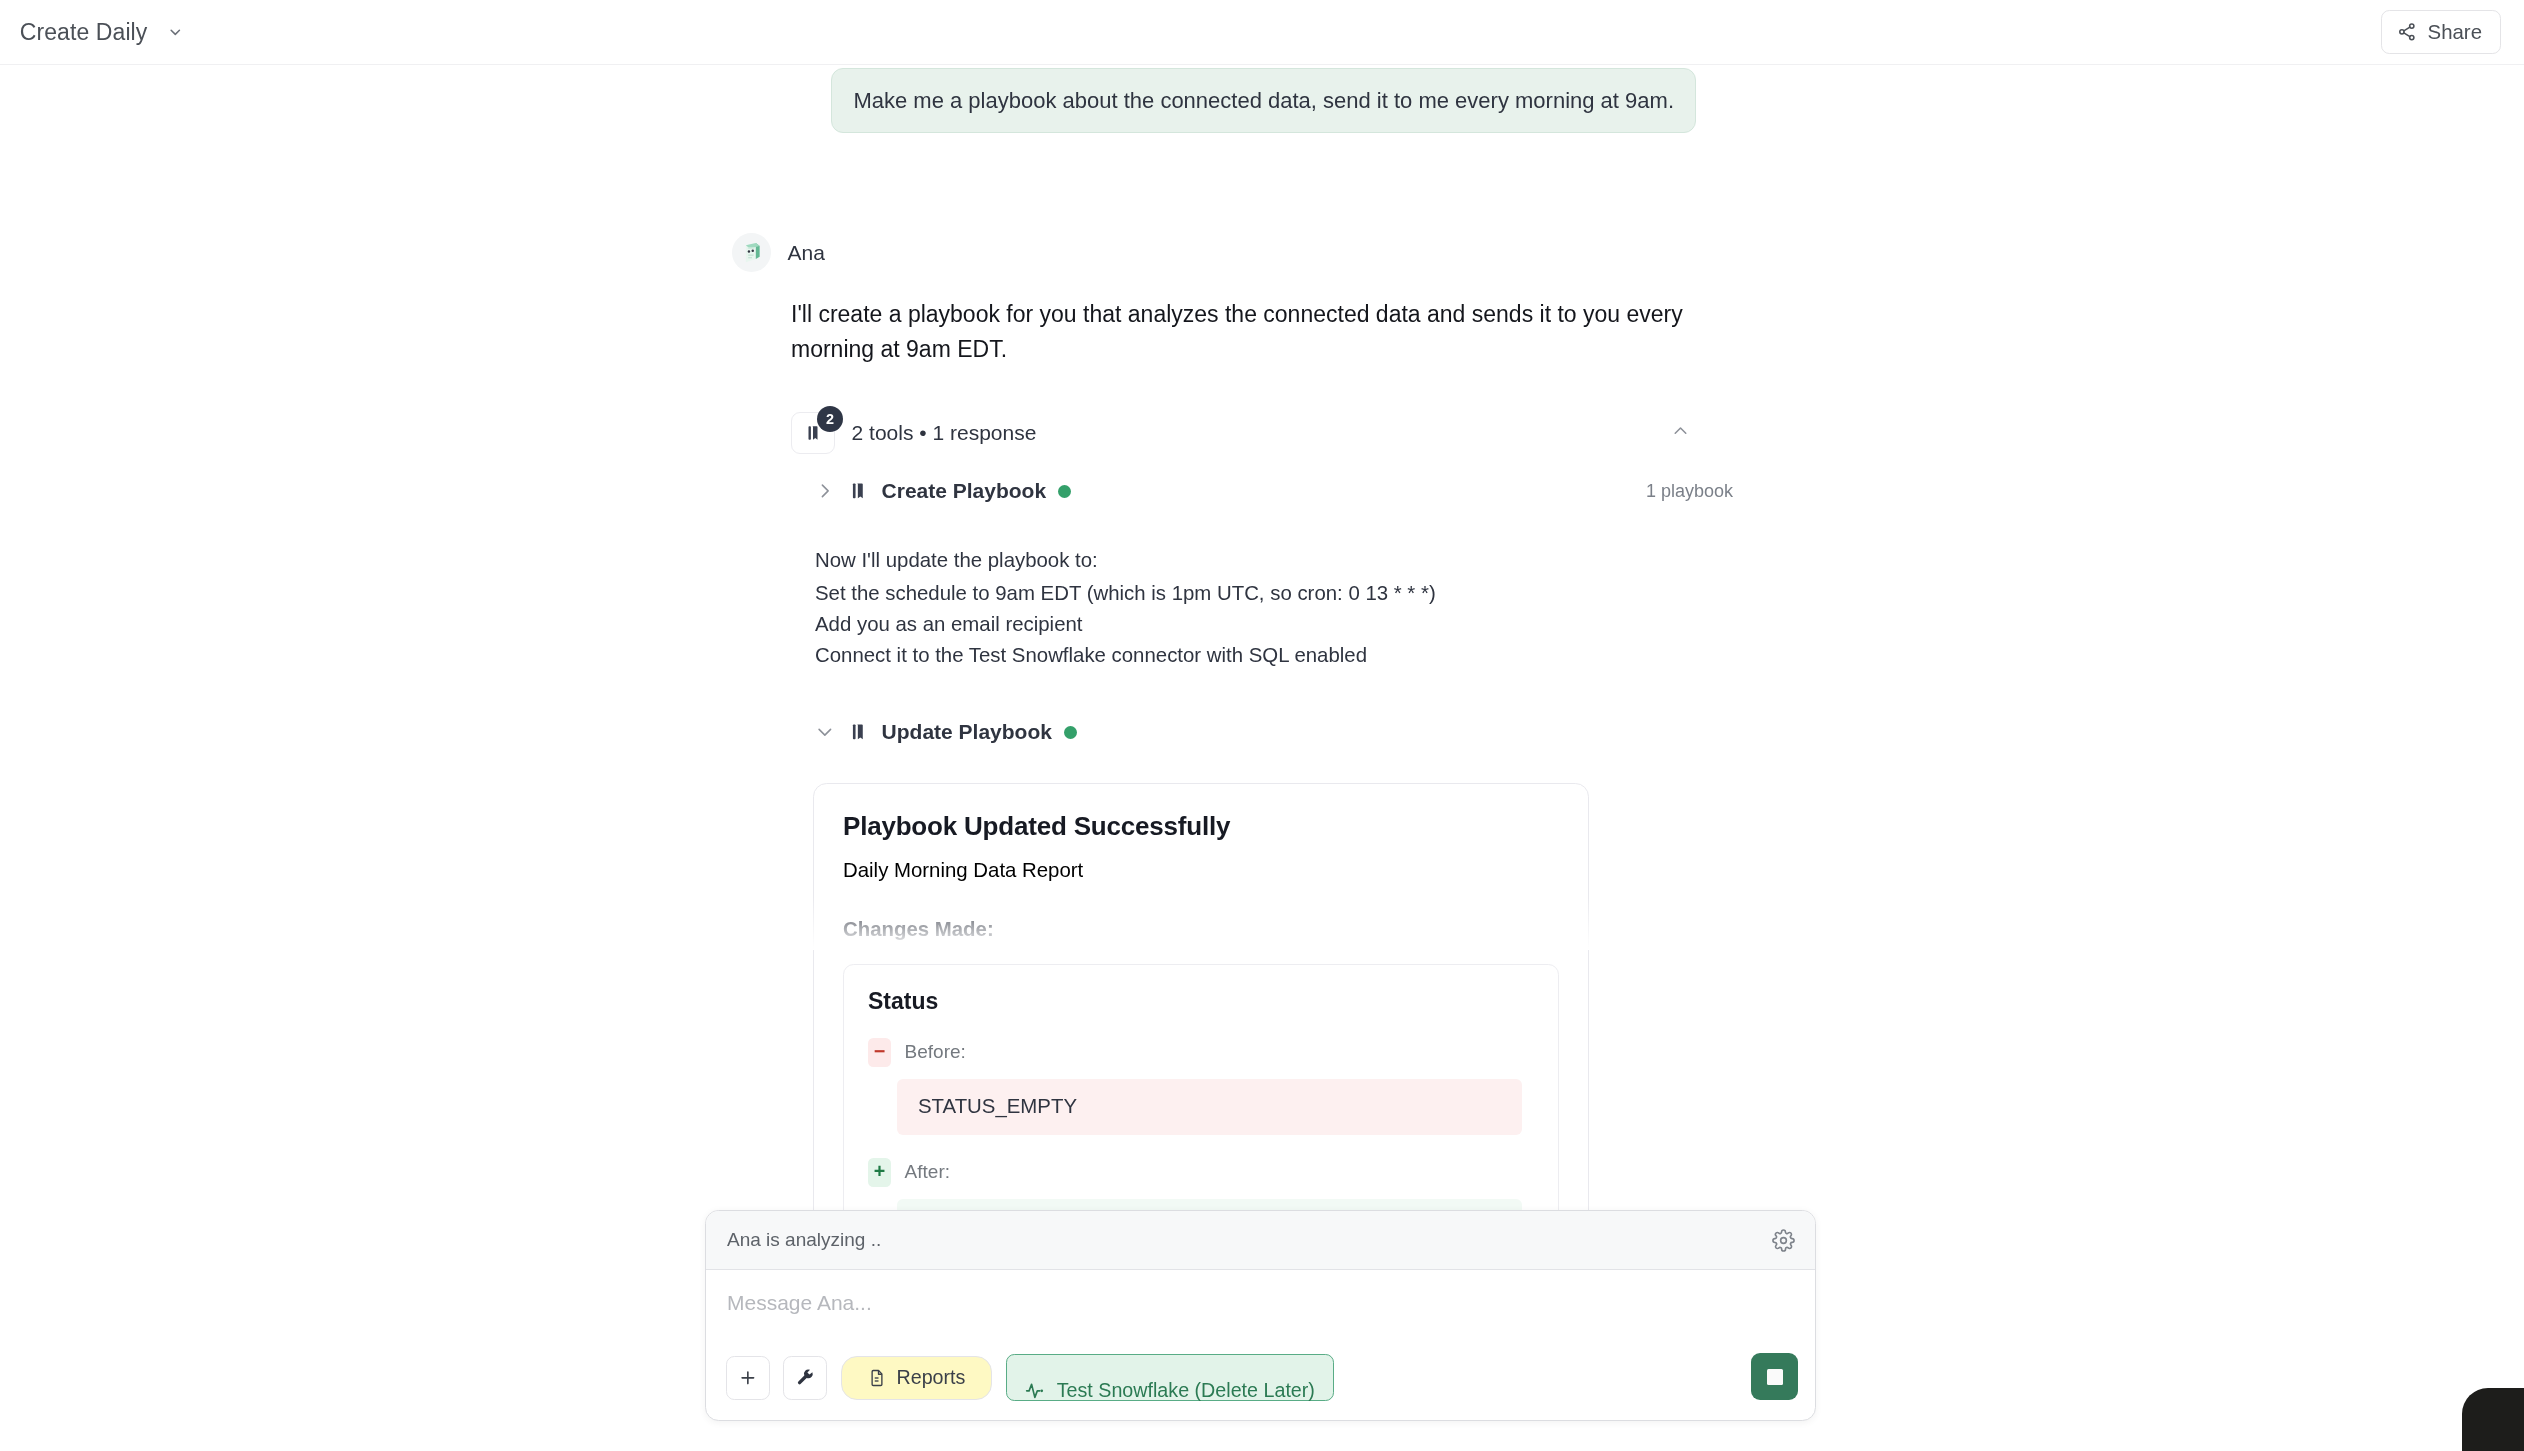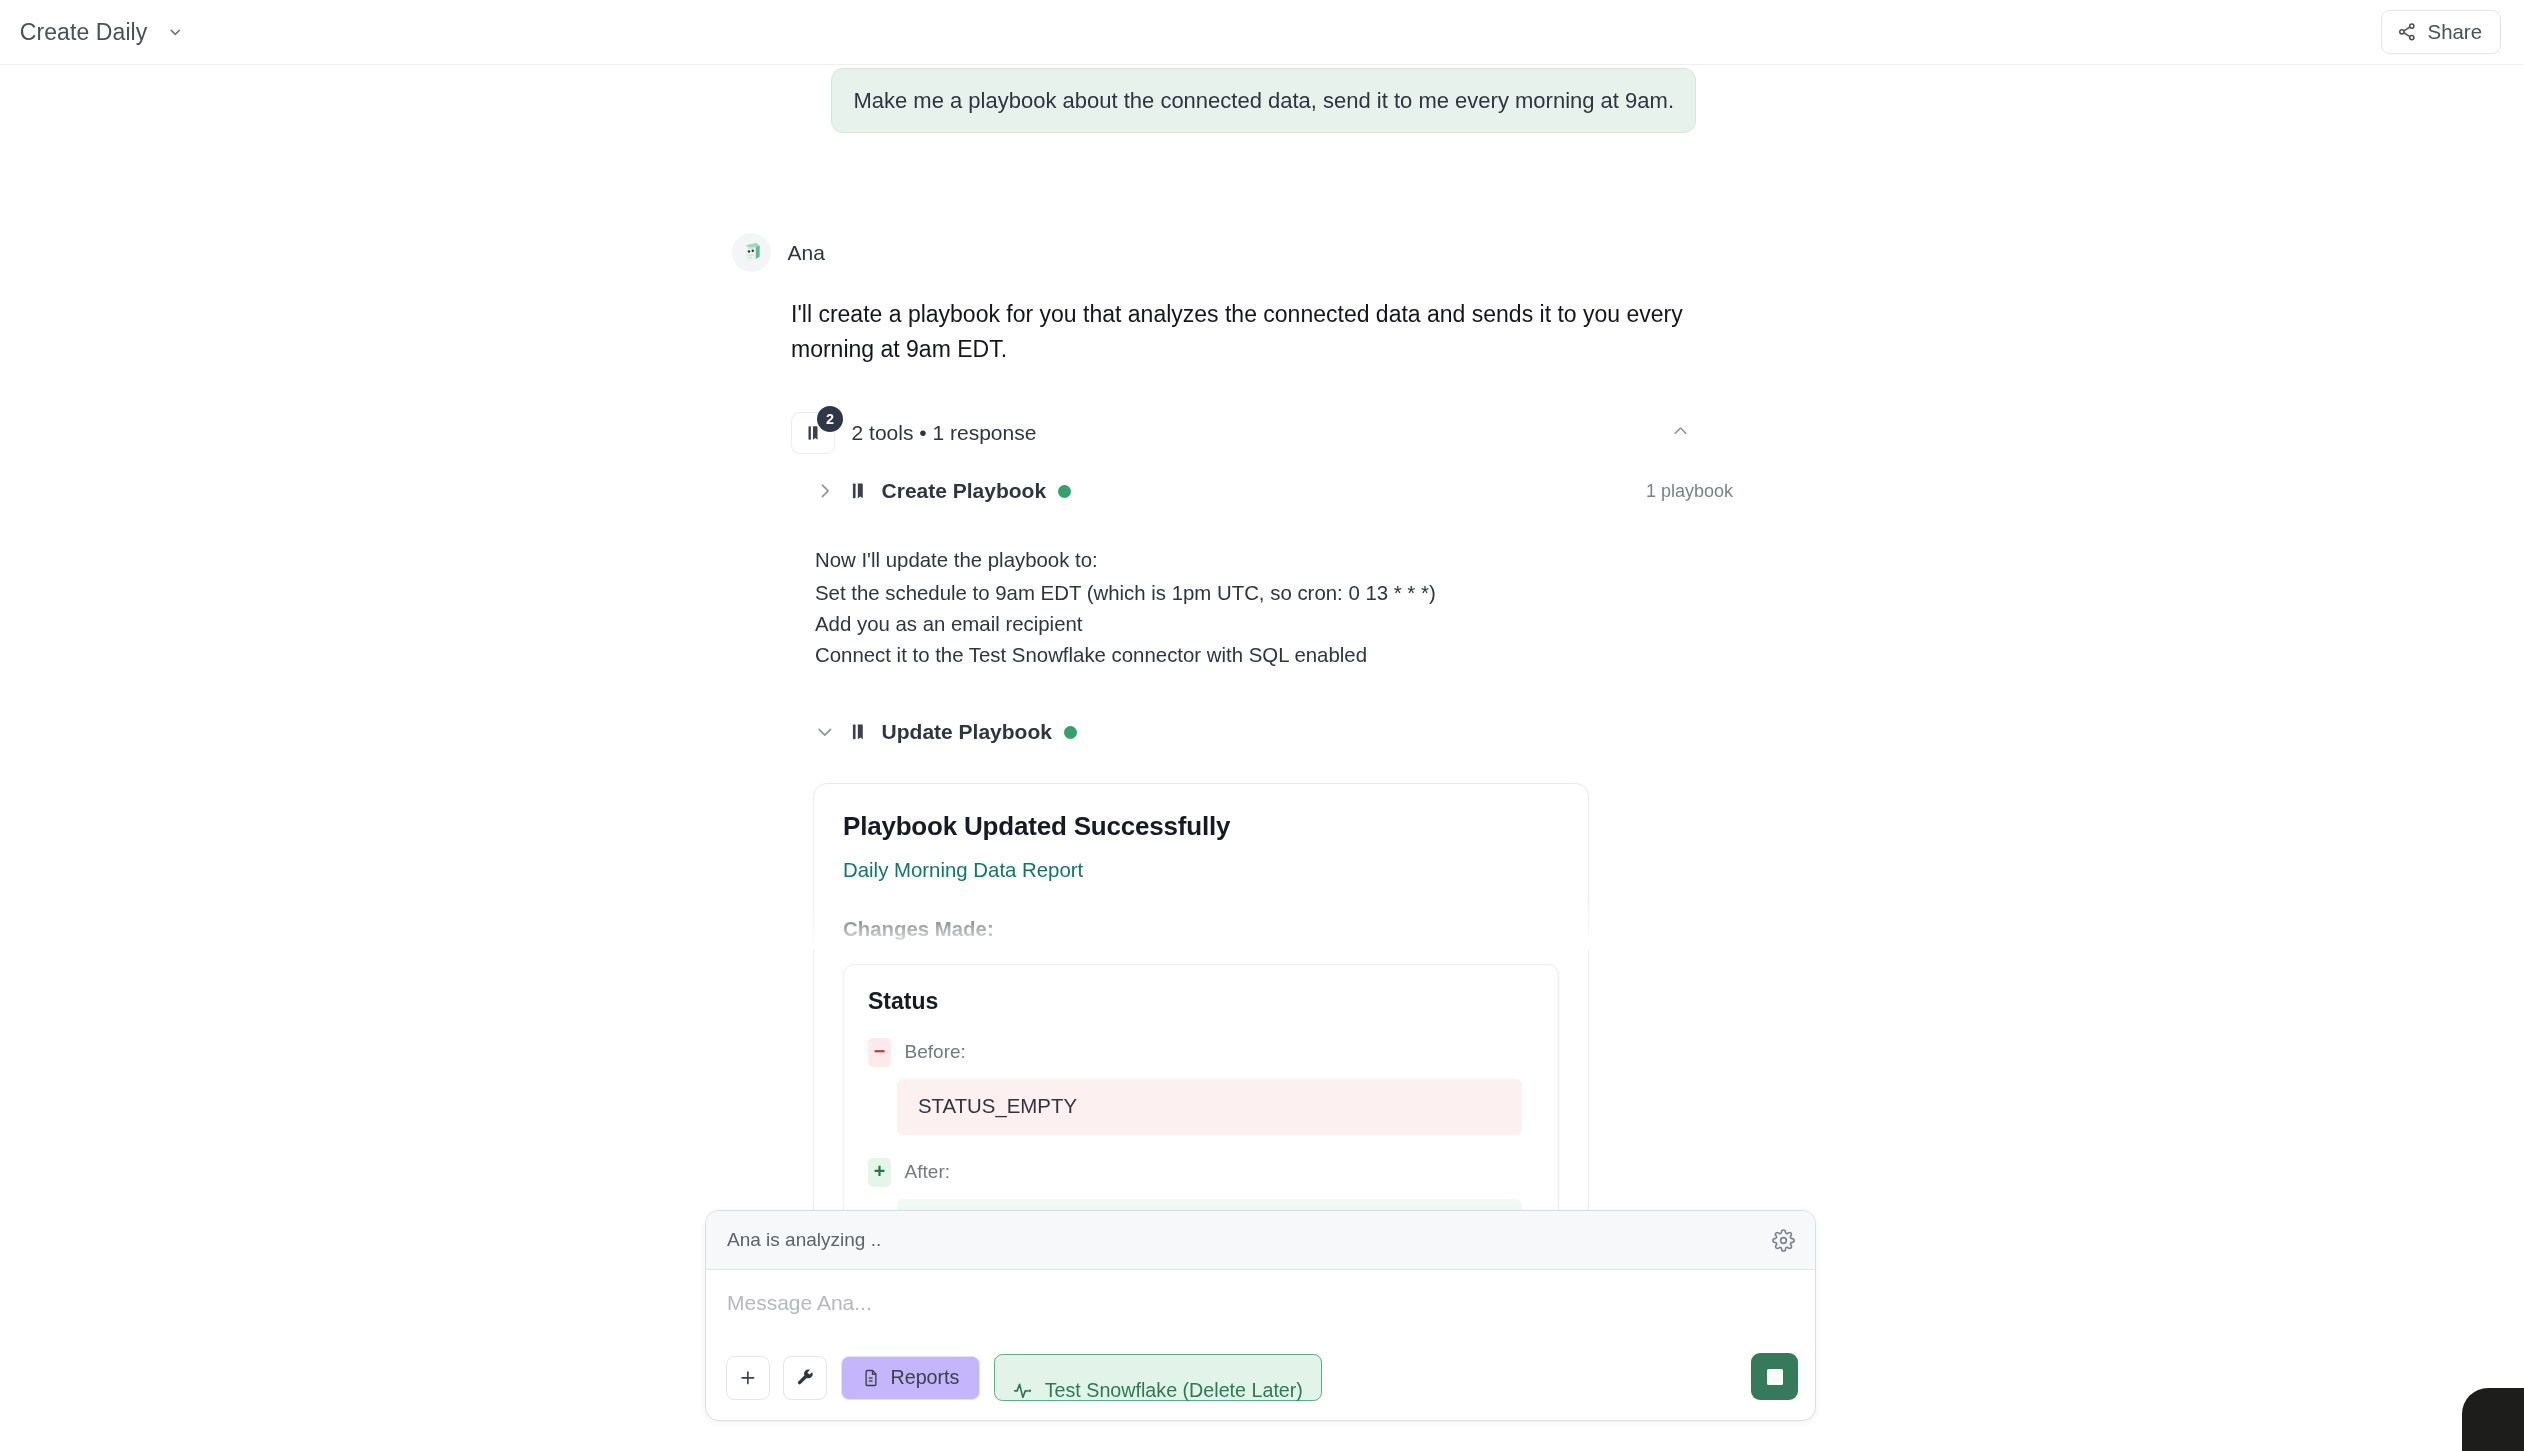--- a/index.html
+++ b/index.html
@@ -80,21 +80,21 @@
   .mid-text .lead { font-size:20.4px; color:#2f3440; margin-bottom:6px; }
   .mid-text .li { font-size:20.4px; color:#2f3440; line-height:1.52; }
 
   
   .result-card {
     position:absolute; left:813px; top:718px; width:776px;
     border:0.8px solid #e9e9ee; border-radius:13.6px; background:#fff;
     padding: 27px 29px 7.6px 29px;
   }
   .rc-title { font-size:26px; font-weight:700; color:#171a23; letter-spacing:-0.2px; }
-  .rc-sub { font-size:20.4px; color:#0f766e; margin-top:16.6px; }
+  .rc-sub { font-size:20.4px; color:#000000; margin-top:16.6px; }
   .rc-changes { font-size:20.4px; color:#2f3440; font-weight:600; margin-top:36px; }
 
   .diff-box { margin-top:23px; border:0.8px solid #ededf1; border-radius:10.6px; padding:23px 36px 30px 24px; }
   .diff-h { font-size:23px; font-weight:700; color:#171a23; }
   .diff-line { display:flex; align-items:center; gap:13.6px; margin-top:23px; }
   .sign {
     width:23px; height:29px; border-radius:5.3px; display:flex; align-items:center; justify-content:center;
     font-size:19.7px; font-weight:700; line-height:1;
   }
   .sign.minus { background:#fdeaea; color:#c0392b; }
@@ -126,22 +126,22 @@
   .status-text { font-size:19px; color:#5d6269; }
   .gear-btn { cursor:pointer; display:flex; }
   .msg-area { height:65px; display:flex; align-items:center; padding: 0 21px; }
   .msg-placeholder { font-size:21px; color:#b6b8bd; }
   .toolbar { height:85px; display:flex; align-items:center; padding: 0 16.6px 0 19.7px; gap:13.6px; }
   .sq-btn {
     width:44px; height:44px; border:0.8px solid #e4e4e8; border-radius:8.3px; background:#fff;
     display:flex; align-items:center; justify-content:center; cursor:pointer;
   }
   .pill-btn {
-    height:44px; border:0.8px solid #e4e4e8; border-radius:8px; background:#c4b5fd;
-    display:flex; align-items:center; gap:10.6px; padding: 0 20px; cursor:pointer;
+    height:44px; border:0.8px solid #e4e4e8; border-radius:16px; background:#fef9c3;
+    display:flex; align-items:center; gap:10.6px; padding: 0 26px; cursor:pointer;
   }
   .pill-btn span { font-size:19.7px; color:#3b4049; }
   .conn-pill {
     height:47px; border:0.8px solid #59ac86; border-radius:8.3px; background:#e2f3e9;
     display:flex; align-items:center; gap:12px; padding: 0 18px; cursor:pointer;
   }
   .conn-pill span { font-size:19.7px; color:#2b7a53;margin-top:26px; }
   .stop-btn {
     position:absolute; right:16.6px; bottom:19.7px;
     width:47px; height:47px; border-radius:9px; background:#357a5b;

